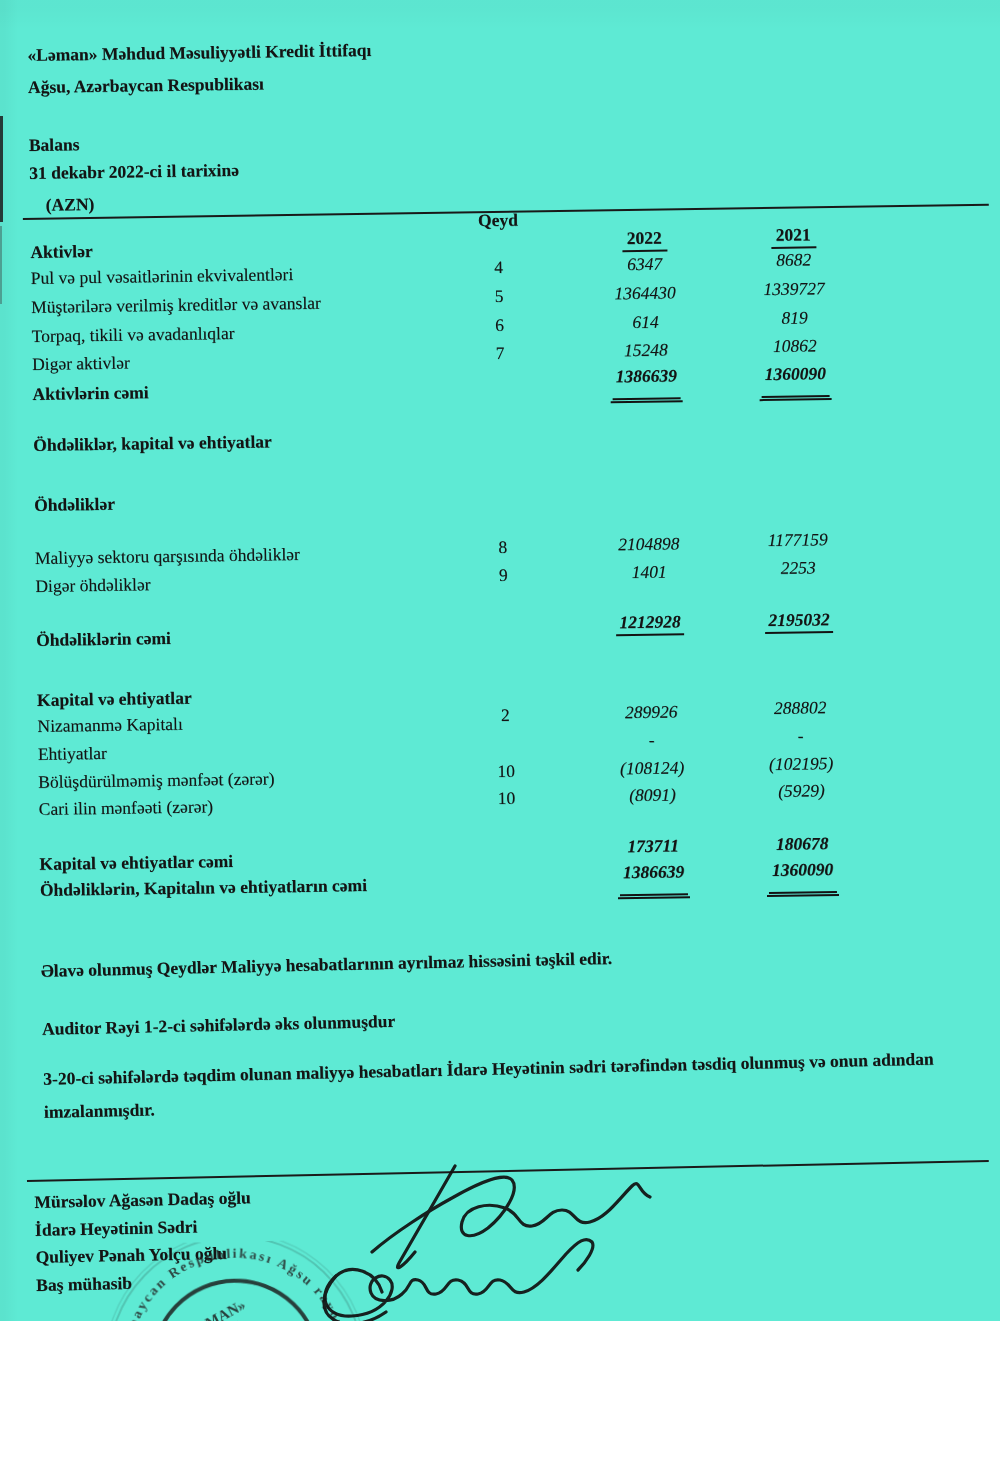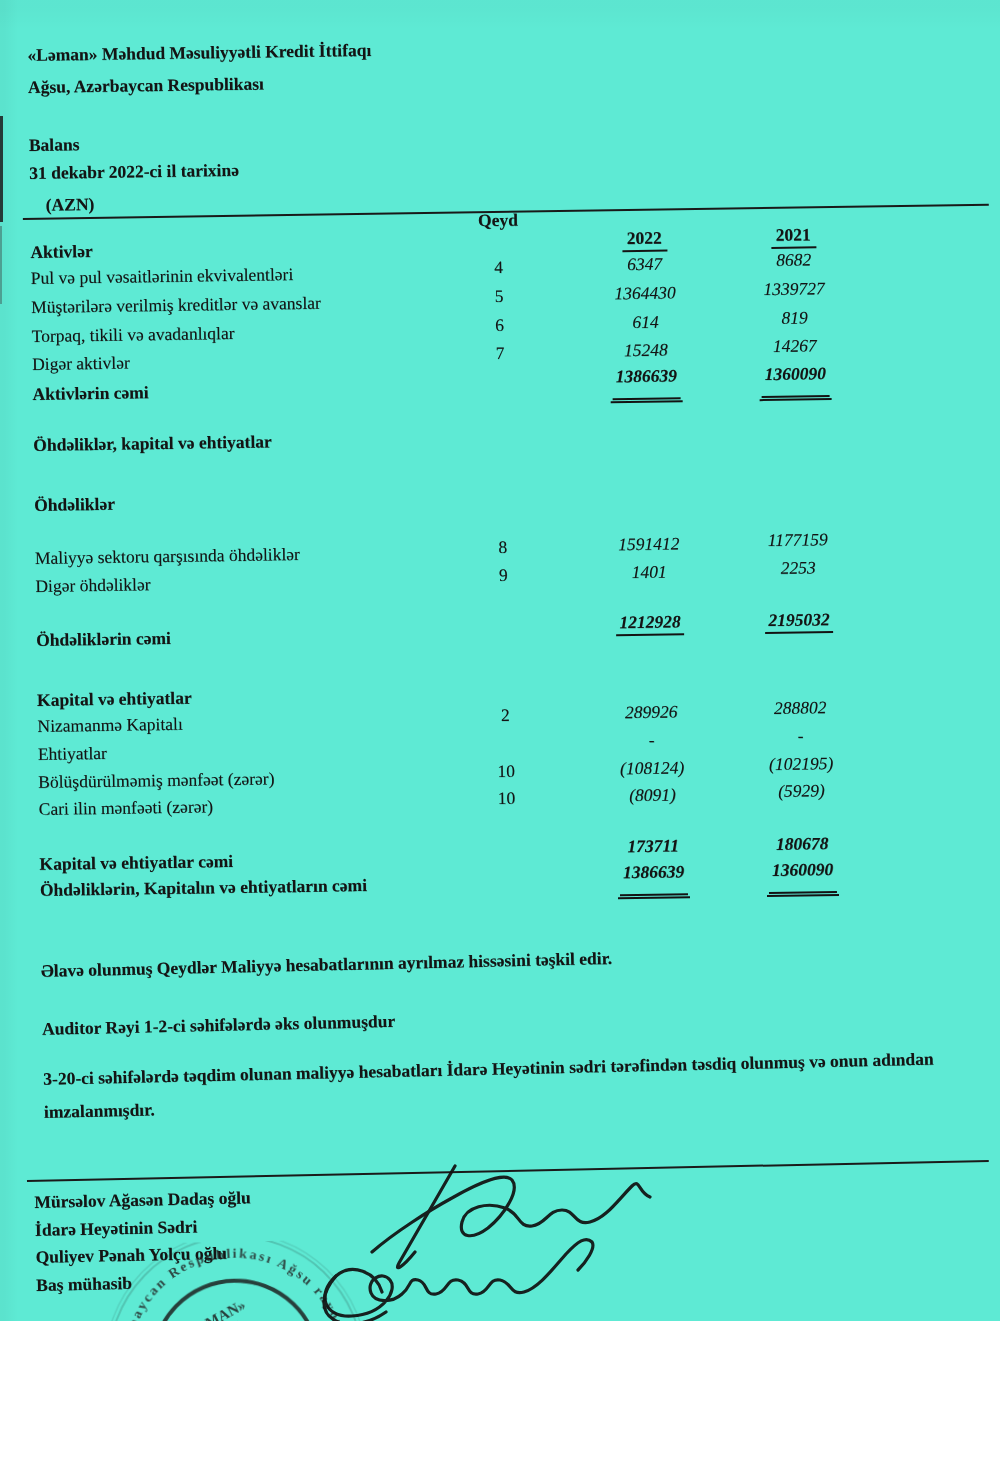--- a/index.html
+++ b/index.html
@@ -129,37 +129,37 @@
         <div class="trow item" style="top: 319px;">
           <span class="c-label">Torpaq, tikili və avadanlıqlar</span>
           <span class="c-note">6</span>
           <span class="c-2022"><span class="nval">614</span></span>
           <span class="c-2021"><span class="nval">819</span></span>
         </div>
         <div class="trow item" style="top: 347px;">
           <span class="c-label">Digər aktivlər</span>
           <span class="c-note">7</span>
           <span class="c-2022"><span class="nval">15248</span></span>
-          <span class="c-2021"><span class="nval">14267</span></span>
+          <span class="c-2021"><span class="nval">10862</span></span>
         </div>
         <div class="trow total-double" style="top: 377px;">
           <span class="c-label">Aktivlərin cəmi</span>
           <span class="c-2022"><span class="nval u-double">1386639</span></span>
           <span class="c-2021"><span class="nval u-double">1360090</span></span>
         </div>
         <div class="trow heading" style="top: 428px;">
           <span class="c-label">Öhdəliklər, kapital və ehtiyatlar</span>
         </div>
         <div class="trow heading" style="top: 488px;">
           <span class="c-label">Öhdəliklər</span>
         </div>
         <div class="trow item" style="top: 541px;">
           <span class="c-label">Maliyyə sektoru qarşısında öhdəliklər</span>
           <span class="c-note">8</span>
-          <span class="c-2022"><span class="nval">1591412</span></span>
+          <span class="c-2022"><span class="nval">2104898</span></span>
           <span class="c-2021"><span class="nval">1177159</span></span>
         </div>
         <div class="trow item" style="top: 569px;">
           <span class="c-label">Digər öhdəliklər</span>
           <span class="c-note">9</span>
           <span class="c-2022"><span class="nval">1401</span></span>
           <span class="c-2021"><span class="nval">2253</span></span>
         </div>
         <div class="trow total-single" style="top: 623px;">
           <span class="c-label">Öhdəliklərin cəmi</span>

